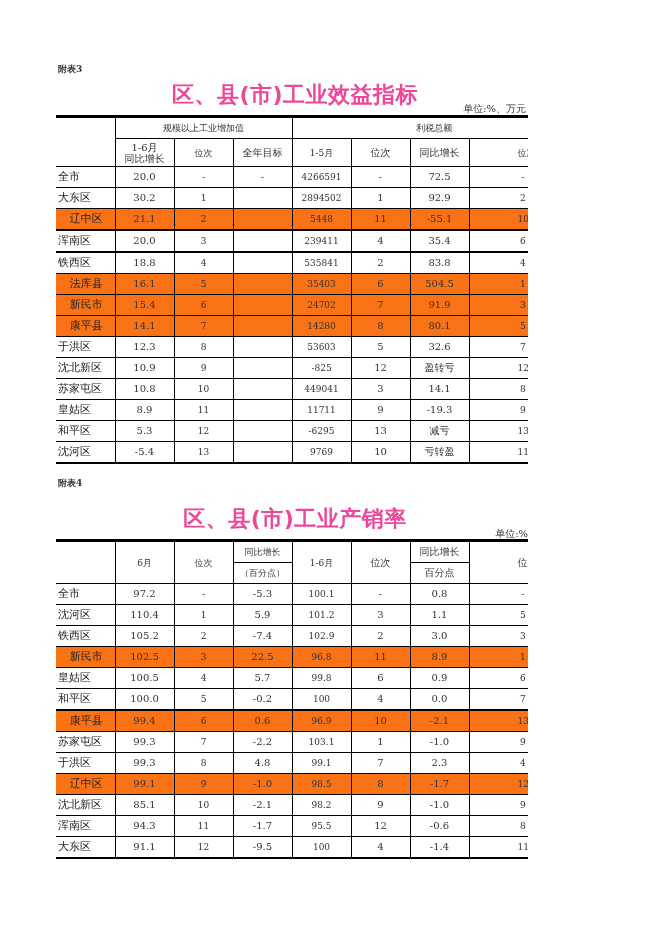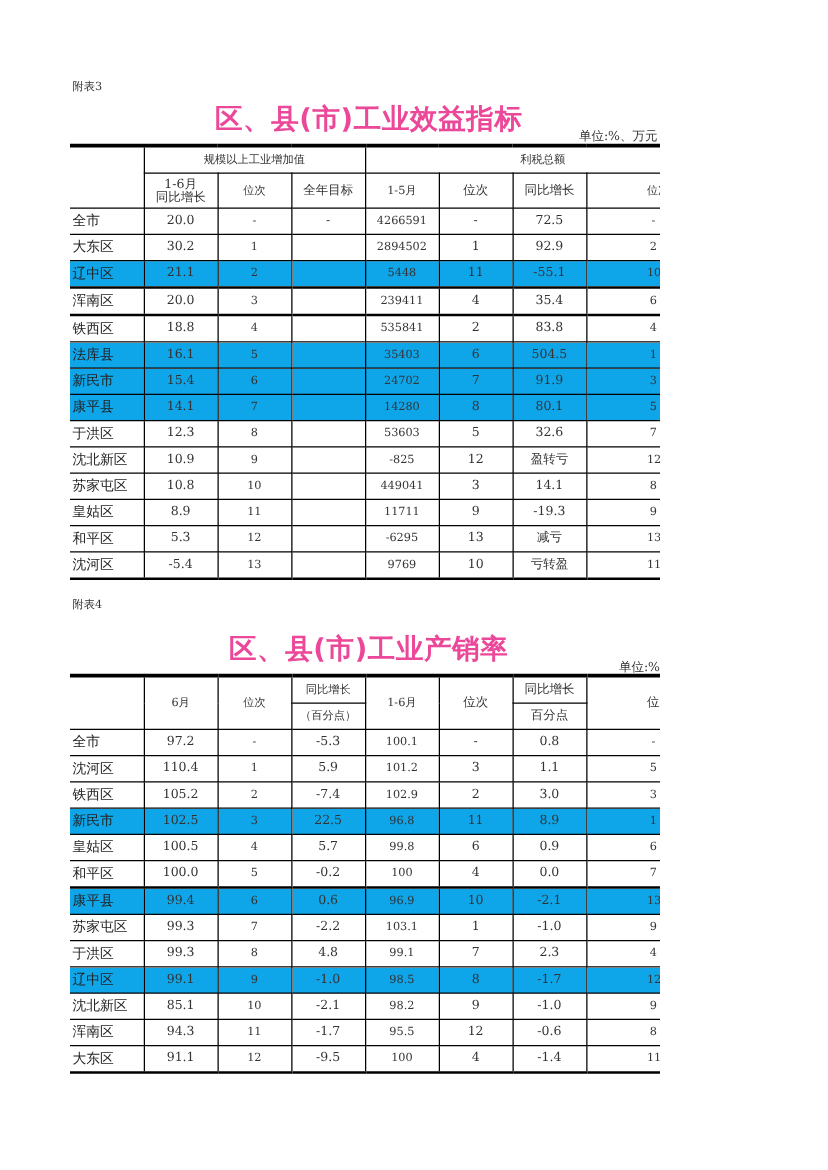--- a/index.html
+++ b/index.html
@@ -1,27 +1,27 @@
 <!DOCTYPE html>
 <html><head>
 <meta charset="utf-8">
 <style>
   html, body { margin: 0; padding: 0; background: #ffffff; }
   body { width: 662px; height: 936px; position: relative; font-family: "DejaVu Serif", "Liberation Serif", serif; color: #222; overflow: hidden; }
-  .note { position: absolute; left: 58px; font-size: 9px; color: #333; }
+  .note { position: absolute; left: 58px; font-size: 9px; color: #333; font-weight: bold; }
   .title { position: absolute; left: 0; width: 590px; text-align: center; font-size: 22px; font-weight: bold; font-family: "DejaVu Sans", "Liberation Sans", sans-serif; color: #ec4899; letter-spacing: 0.5px; }
   .unit { position: absolute; right: 136px; font-size: 10px; color: #333; margin-left: 14px; }
   table { position: absolute; left: 56px; border-collapse: collapse; table-layout: fixed; width: 472px; font-size: 10px; }
   td { border: 1px solid #000; text-align: center; padding: 0; height: 20px; line-height: 12px; color: #333; overflow: hidden; white-space: nowrap; }
   td.name { text-align: left; padding-left: 2px; border-left: none; font-size: 11px; color: #222; }
   td.lastcol { border-right: none; padding-left: 48px; }
   td.small { font-size: 9px; }
   tr.topthick td { border-top: 3px solid #000; }
   tr.bottomthick td { border-bottom: 2px solid #000; }
-  tr.hl td { background: #0ea5e9; }
+  tr.hl td { background: #f97316; text-align: center; }
   tr.thicktop td { border-top: 2px solid #000; }
   .hdr td { color: #333; }
   .wrap { white-space: normal; line-height: 11px; }
 </style>
 </head>
 <body>
 
 <div class="note" style="top:63px;">附表3</div>
 <div class="title" style="top:80px;">区、县(市)工业效益指标</div>
 <div class="unit" style="top:102px;">单位:%、万元</div>

